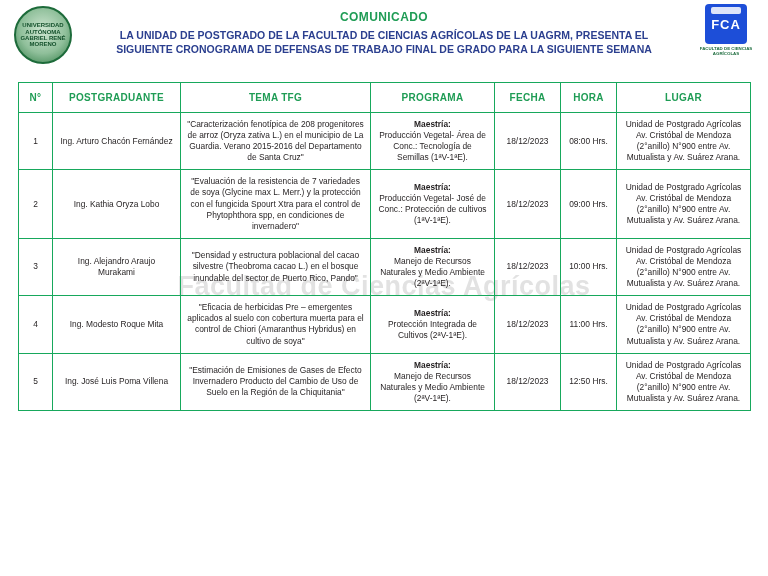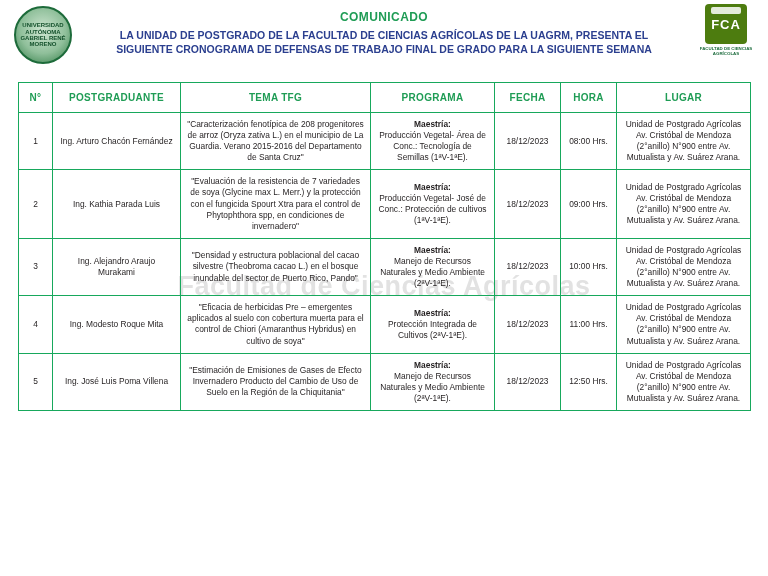--- a/index.html
+++ b/index.html
@@ -116,21 +116,21 @@
     display: flex; align-items: center; justify-content: center;
     color: #14512c;
     font-size: 6px; font-weight: bold; text-align: center;
     line-height: 1.05;
     overflow: hidden;
   }
   .fca-badge {
     width: 42px; height: 40px;
     margin: 0 auto;
     border-radius: 4px;
-    background: #4d7c0f;
+    background: #1d4ed8;
     color: #fff;
     font-size: 13px; font-weight: bold;
     display: flex; align-items: center; justify-content: center;
     letter-spacing: 1px;
     position: relative;
   }
   .fca-badge:before {
     content: "";
     position: absolute; top: 3px; left: 6px; right: 6px;
     height: 7px;
@@ -194,21 +194,21 @@
           <td class="c-prog">
             <div class="bold">Maestría:</div>
             <div>Producción Vegetal- Área de Conc.: Tecnología de Semillas (1ªV-1ªE).</div>
           </td>
           <td class="c-fecha nowrap">18/12/2023</td>
           <td class="c-hora">08:00 Hrs.</td>
           <td class="c-lugar">Unidad de Postgrado Agrícolas Av. Cristóbal de Mendoza (2°anillo) N°900 entre Av. Mutualista y Av. Suárez Arana.</td>
         </tr>
         <tr>
           <td class="c-n">2</td>
-          <td class="c-name">Ing. Kathia Parada Luis</td>
+          <td class="c-name">Ing. Kathia Oryza Lobo</td>
           <td class="c-tema">"Evaluación de la resistencia de 7 variedades de soya (Glycine max L. Merr.) y la protección con el fungicida Spourt Xtra para el control de Phytophthora spp, en condiciones de invernadero"</td>
           <td class="c-prog">
             <div class="bold">Maestría:</div>
             <div>Producción Vegetal- José de Conc.: Protección de cultivos (1ªV-1ªE).</div>
           </td>
           <td class="c-fecha nowrap">18/12/2023</td>
           <td class="c-hora">09:00 Hrs.</td>
           <td class="c-lugar">Unidad de Postgrado Agrícolas Av. Cristóbal de Mendoza (2°anillo) N°900 entre Av. Mutualista y Av. Suárez Arana.</td>
         </tr>
         <tr>

